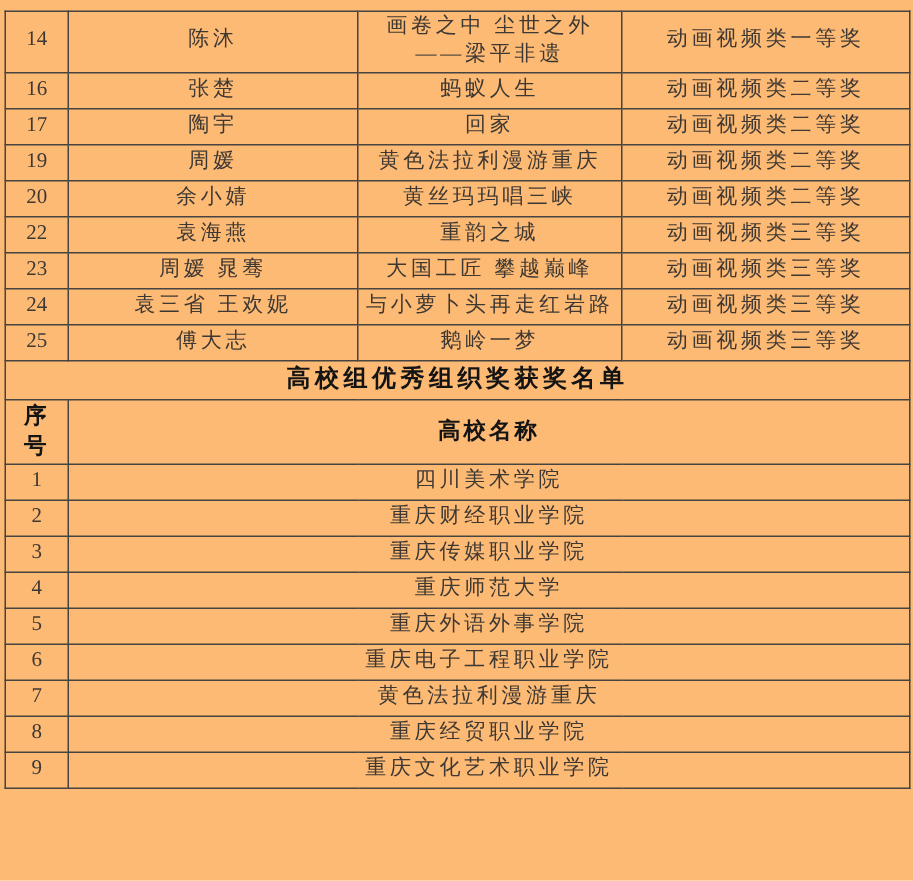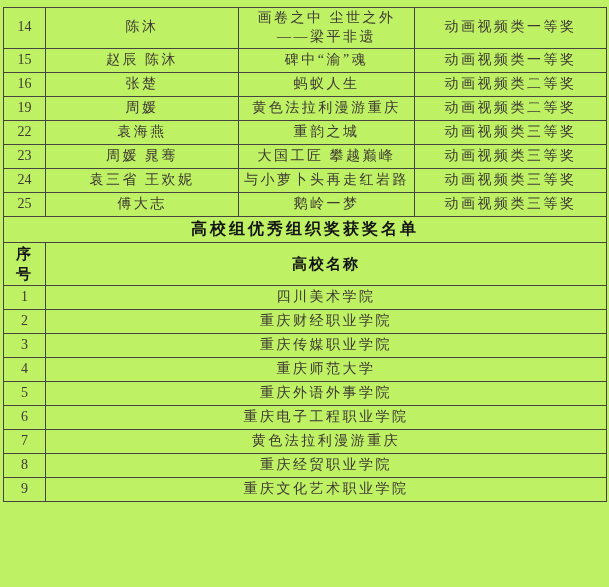--- a/index.html
+++ b/index.html
@@ -8,21 +8,21 @@
     width: 609px;
     height: 587px;
     background: #ffffff;
     overflow: hidden;
   }
   .page {
     box-sizing: border-box;
     width: 609px;
     height: 587px;
     padding: 7px 3px 0 3px;
-    background: #bef264;
+    background: #fdba74;
   }
   table.doc-table {
     border-collapse: collapse;
     table-layout: fixed;
     width: 603px;
   }
   col.c-seq   { width: 42px; }
   col.c-names { width: 193px; }
   col.c-title { width: 176px; }
   col.c-award { width: 192px; }
@@ -69,35 +69,41 @@
       <col class="c-award">
     </colgroup>
     <tbody id="doc-tbody">
         <tr>
           <td class="num">14</td>
           <td>陈沐</td>
           <td>画卷之中 尘世之外——梁平非遗</td>
           <td>动画视频类一等奖</td>
         </tr>
         <tr>
-          <td class="num">15</td>
-          <td>赵辰 陈沐</td>
-          <td>碑中“渝”魂</td>
-          <td>动画视频类一等奖</td>
-        </tr>
-        <tr>
           <td class="num">16</td>
           <td>张楚</td>
           <td>蚂蚁人生</td>
           <td>动画视频类二等奖</td>
         </tr>
         <tr>
+          <td class="num">17</td>
+          <td>陶宇</td>
+          <td>回家</td>
+          <td>动画视频类二等奖</td>
+        </tr>
+        <tr>
           <td class="num">19</td>
           <td>周媛</td>
           <td>黄色法拉利漫游重庆</td>
+          <td>动画视频类二等奖</td>
+        </tr>
+        <tr>
+          <td class="num">20</td>
+          <td>余小婧</td>
+          <td>黄丝玛玛唱三峡</td>
           <td>动画视频类二等奖</td>
         </tr>
         <tr>
           <td class="num">22</td>
           <td>袁海燕</td>
           <td>重韵之城</td>
           <td>动画视频类三等奖</td>
         </tr>
         <tr>
           <td class="num">23</td>

